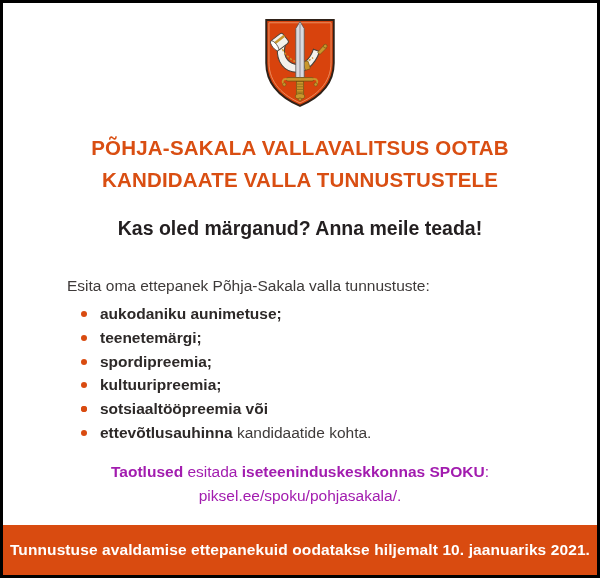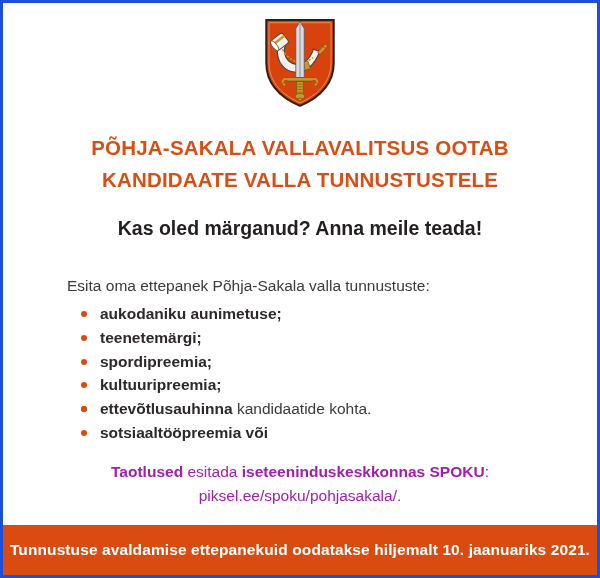--- a/index.html
+++ b/index.html
@@ -7,21 +7,21 @@
     padding: 0;
     background: #ffffff;
     font-family: "Liberation Sans", "DejaVu Sans", sans-serif;
   }
   .poster {
     position: relative;
     width: 600px;
     height: 578px;
     box-sizing: border-box;
     background: #ffffff;
-    border: 3px solid #1d4ed8;
+    border: 3px solid #000000;
     overflow: hidden;
   }
   .coat {
     position: absolute;
     top: 14px;
     left: 50%;
     transform: translateX(-50%);
     width: 78px;
     height: 92px;
   }
@@ -186,25 +186,25 @@
     <li>
       <span class="bullet"></span>
       <span>kultuuripreemia;</span><span class="rest"></span>
     </li>
     <li>
       <span class="bullet"></span>
       <span class="rest"></span>
     </li>
     <li>
       <span class="bullet"></span>
+      <span>sotsiaaltööpreemia või</span><span class="rest"></span>
+    </li>
+    <li>
+      <span class="bullet"></span>
       <span>ettevõtlusauhinna</span><span class="rest"> kandidaatide kohta.</span>
-    </li>
-    <li>
-      <span class="bullet"></span>
-      <span>sotsiaaltööpreemia või</span><span class="rest"></span>
     </li>
   </ul>
 
   <div class="apply">
     <div>
       <span class="b">Taotlused</span><span> esitada </span><span class="b">iseteeninduskeskkonnas SPOKU</span><span>:</span>
     </div>
     <div>piksel.ee/spoku/pohjasakala/.</div>
   </div>
 

